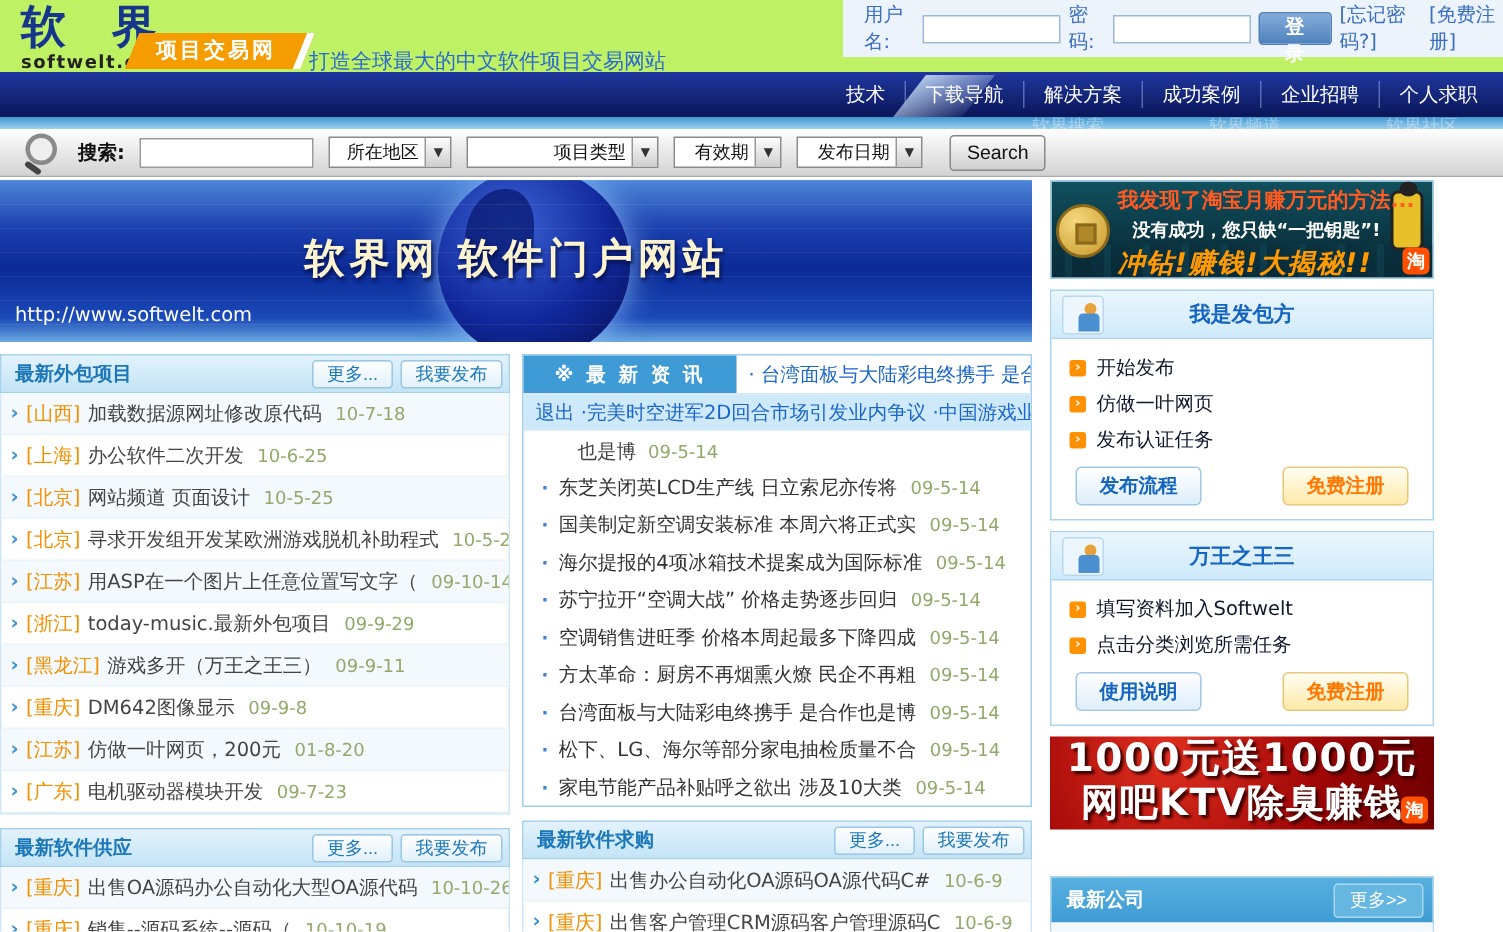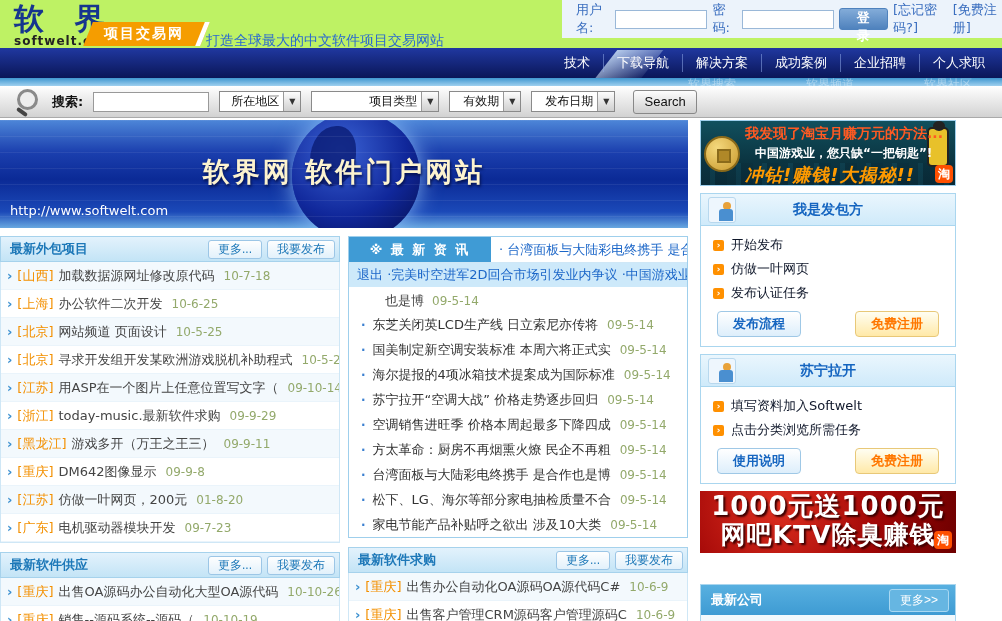--- a/index.html
+++ b/index.html
@@ -280,21 +280,21 @@
             </div>
           <div class="prow">
               <span class="arr">›</span>
               <span class="region">[江苏]</span>
               <span class="ptext">用ASP在一个图片上任意位置写文字（</span>
               <span class="pdate">09-10-14</span>
             </div>
           <div class="prow">
               <span class="arr">›</span>
               <span class="region">[浙江]</span>
-              <span class="ptext">today-music.最新软件求购</span>
+              <span class="ptext">today-music.最新外包项目</span>
               <span class="pdate">09-9-29</span>
             </div>
           <div class="prow">
               <span class="arr">›</span>
               <span class="region">[黑龙江]</span>
               <span class="ptext">游戏多开（万王之王三）</span>
               <span class="pdate">09-9-11</span>
             </div>
           <div class="prow">
               <span class="arr">›</span>
@@ -417,21 +417,21 @@
         </div>
       </div>
     </div>
   </div>
 
   <div class="rightcol">
     <div class="ad-tb">
       <div class="coin"></div>
       <div class="tbguy"></div>
       <div class="tb1">我发现了淘宝月赚万元的方法...</div>
-      <div class="tb2">中国游戏业，您只缺“一把钥匙”!</div>
+      <div class="tb2">没有成功，您只缺“一把钥匙”!</div>
       <div class="tb3">冲钻!赚钱!大揭秘!!</div>
       <div class="tao">淘</div>
     </div>
 
     <div class="rpanel">
       <div class="rphead">
         <div class="picon"></div>
         <span class="t">我是发包方</span>
       </div>
       <div class="rplist">
@@ -450,21 +450,21 @@
       </div>
       <div class="rpbtns">
         <button class="btn-blue">发布流程</button>
         <button class="btn-yellow">免费注册</button>
       </div>
     </div>
 
     <div class="rpanel">
       <div class="rphead">
         <div class="picon"></div>
-        <span class="t">苏宁拉开</span>
+        <span class="t">万王之王三</span>
       </div>
       <div class="rplist">
         <div class="rprow">
             <span class="obullet">›</span>
             <span class="rptext">填写资料加入Softwelt</span>
           </div>
         <div class="rprow">
             <span class="obullet">›</span>
             <span class="rptext">点击分类浏览所需任务</span>
           </div>

